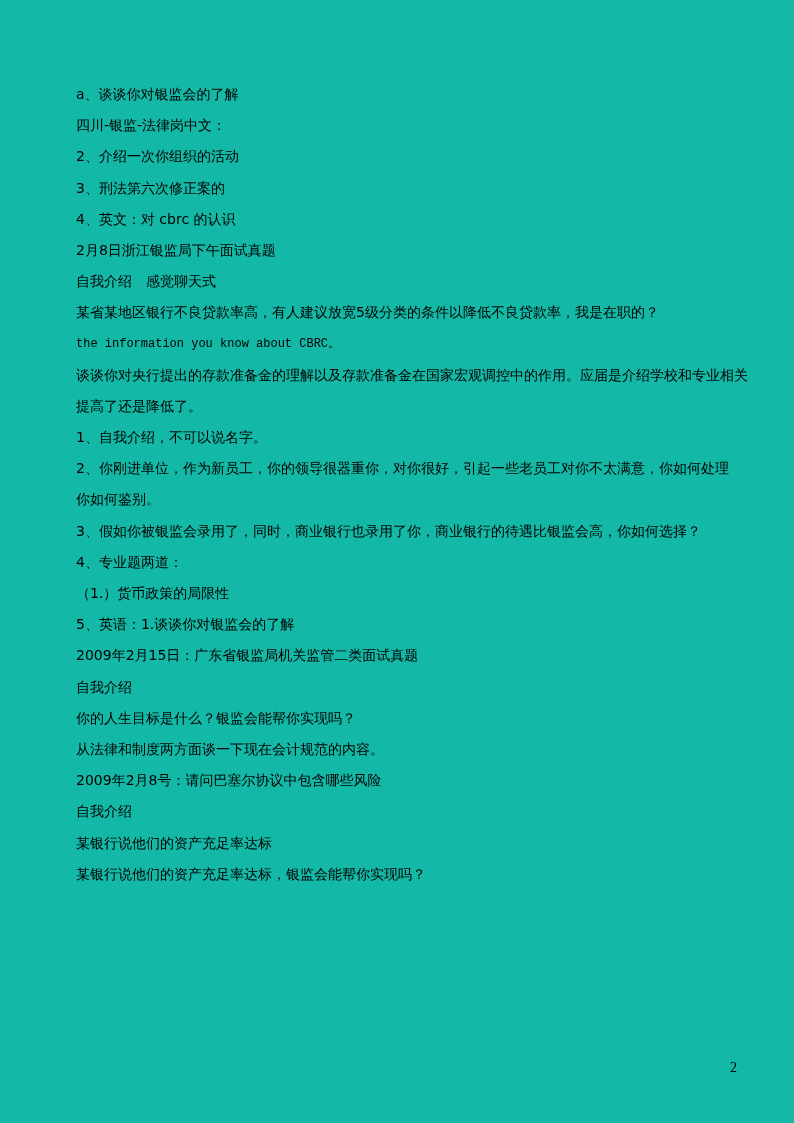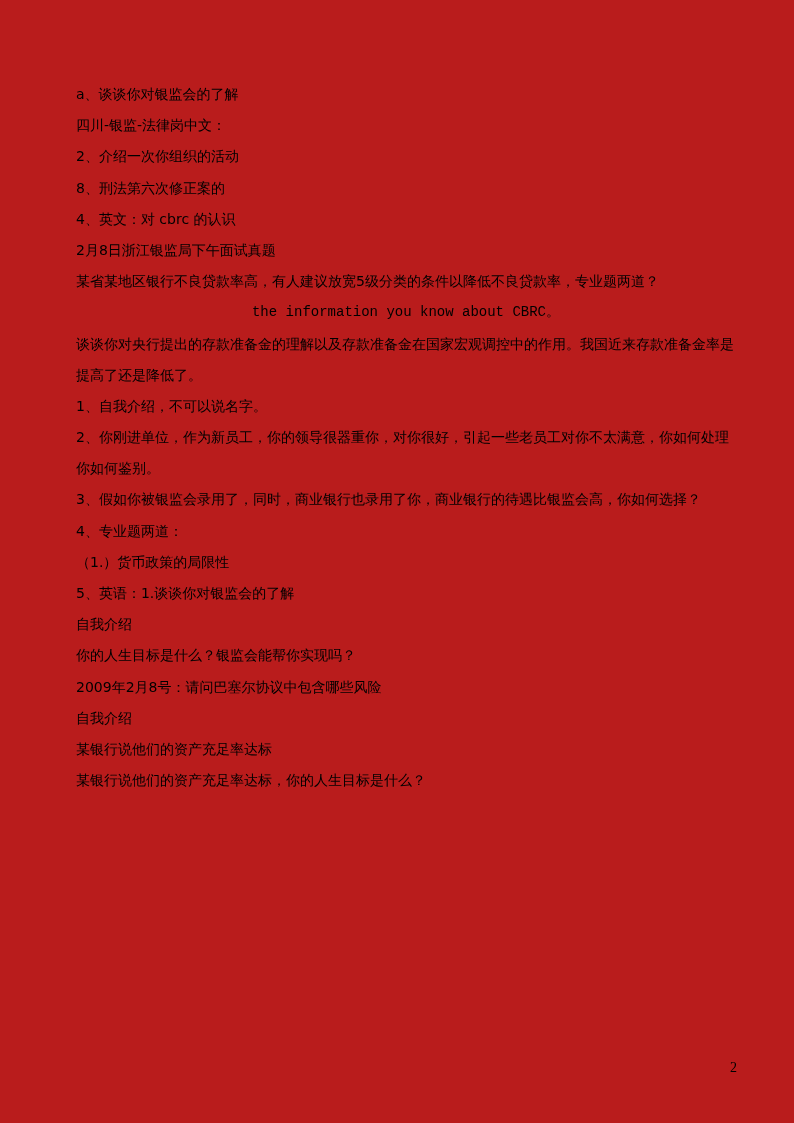--- a/index.html
+++ b/index.html
@@ -1,46 +1,49 @@
 <!DOCTYPE html>
 <html><head>
 <meta charset="utf-8">
 <style>
   html, body { margin: 0; padding: 0; background: #ffffff; }
   body { width: 794px; height: 1123px; position: relative; overflow: hidden;
          font-family: "DejaVu Sans", sans-serif; color: #000; }
-  .page { position: absolute; left: 0; top: 0; width: 794px; height: 1123px; background: #b91c1c; }
+  .page { position: absolute; left: 0; top: 0; width: 794px; height: 1123px; background: #14b8a6; }
   .lines { position: absolute; left: 76px; top: 84px; width: 660px; }
   .line { height: 31.2px; line-height: 20px; font-size: 14px; white-space: nowrap; letter-spacing: 0px; }
-  .line.mono { font-family: "Liberation Mono", "DejaVu Sans Mono", monospace; font-size: 14px; text-align: center; }
+  .line.mono { font-family: "Liberation Mono", "DejaVu Sans Mono", monospace; font-size: 12px; }
   .pagenum { position: absolute; left: 730px; top: 1060px; font-family: "Liberation Serif", serif; font-size: 14px; }
 </style>
 </head>
 <body>
 
 <div class="page">
   <div class="lines">
     <div class="line">a、谈谈你对银监会的了解</div>
     <div class="line">四川-银监-法律岗中文：</div>
     <div class="line">2、介绍一次你组织的活动</div>
-    <div class="line">8、刑法第六次修正案的</div>
+    <div class="line">3、刑法第六次修正案的</div>
     <div class="line">4、英文：对 cbrc 的认识</div>
     <div class="line">2月8日浙江银监局下午面试真题</div>
-    <div class="line">某省某地区银行不良贷款率高，有人建议放宽5级分类的条件以降低不良贷款率，专业题两道？</div>
+    <div class="line">自我介绍　感觉聊天式</div>
+    <div class="line">某省某地区银行不良贷款率高，有人建议放宽5级分类的条件以降低不良贷款率，我是在职的？</div>
     <div class="line mono">the information you know about CBRC。</div>
-    <div class="line">谈谈你对央行提出的存款准备金的理解以及存款准备金在国家宏观调控中的作用。我国近来存款准备金率是</div>
+    <div class="line">谈谈你对央行提出的存款准备金的理解以及存款准备金在国家宏观调控中的作用。应届是介绍学校和专业相关</div>
     <div class="line">提高了还是降低了。</div>
     <div class="line">1、自我介绍，不可以说名字。</div>
     <div class="line">2、你刚进单位，作为新员工，你的领导很器重你，对你很好，引起一些老员工对你不太满意，你如何处理</div>
     <div class="line">你如何鉴别。</div>
     <div class="line">3、假如你被银监会录用了，同时，商业银行也录用了你，商业银行的待遇比银监会高，你如何选择？</div>
     <div class="line">4、专业题两道：</div>
     <div class="line">（1.）货币政策的局限性</div>
     <div class="line">5、英语：1.谈谈你对银监会的了解</div>
+    <div class="line">2009年2月15日：广东省银监局机关监管二类面试真题</div>
     <div class="line">自我介绍</div>
     <div class="line">你的人生目标是什么？银监会能帮你实现吗？</div>
+    <div class="line">从法律和制度两方面谈一下现在会计规范的内容。</div>
     <div class="line">2009年2月8号：请问巴塞尔协议中包含哪些风险</div>
     <div class="line">自我介绍</div>
     <div class="line">某银行说他们的资产充足率达标</div>
-    <div class="line">某银行说他们的资产充足率达标，你的人生目标是什么？</div>
+    <div class="line">某银行说他们的资产充足率达标，银监会能帮你实现吗？</div>
   </div>
   <div class="pagenum">2</div>
 </div>
 
 </body></html>

